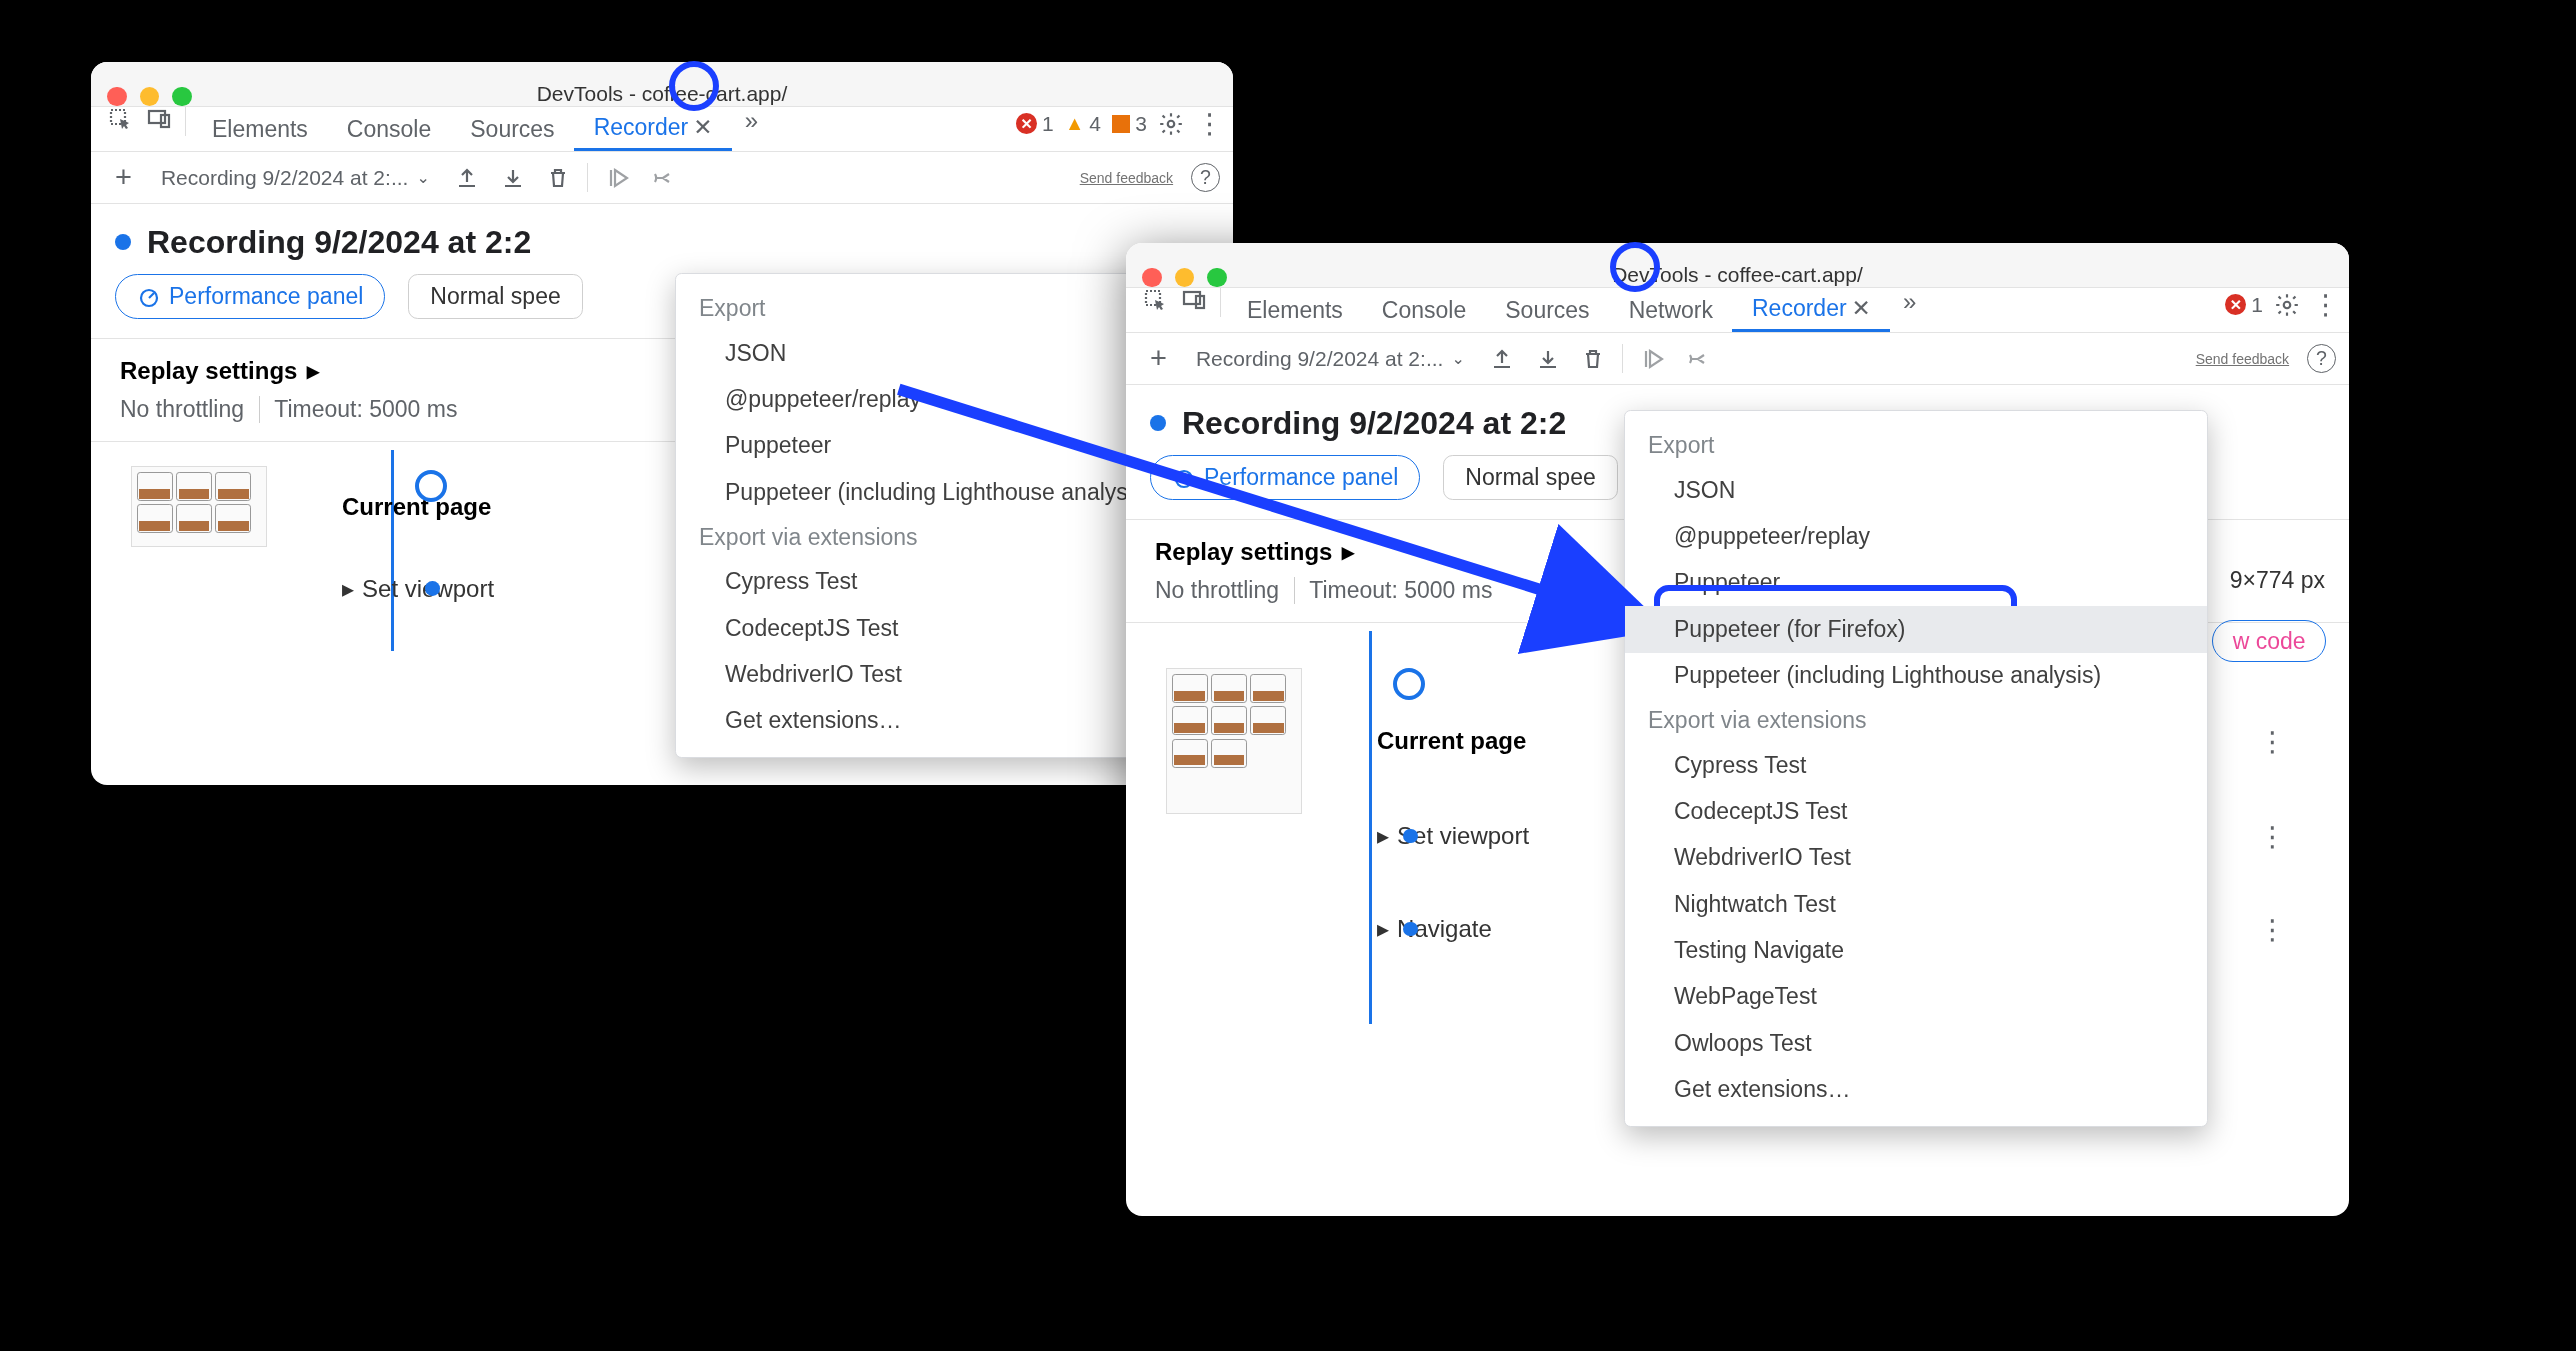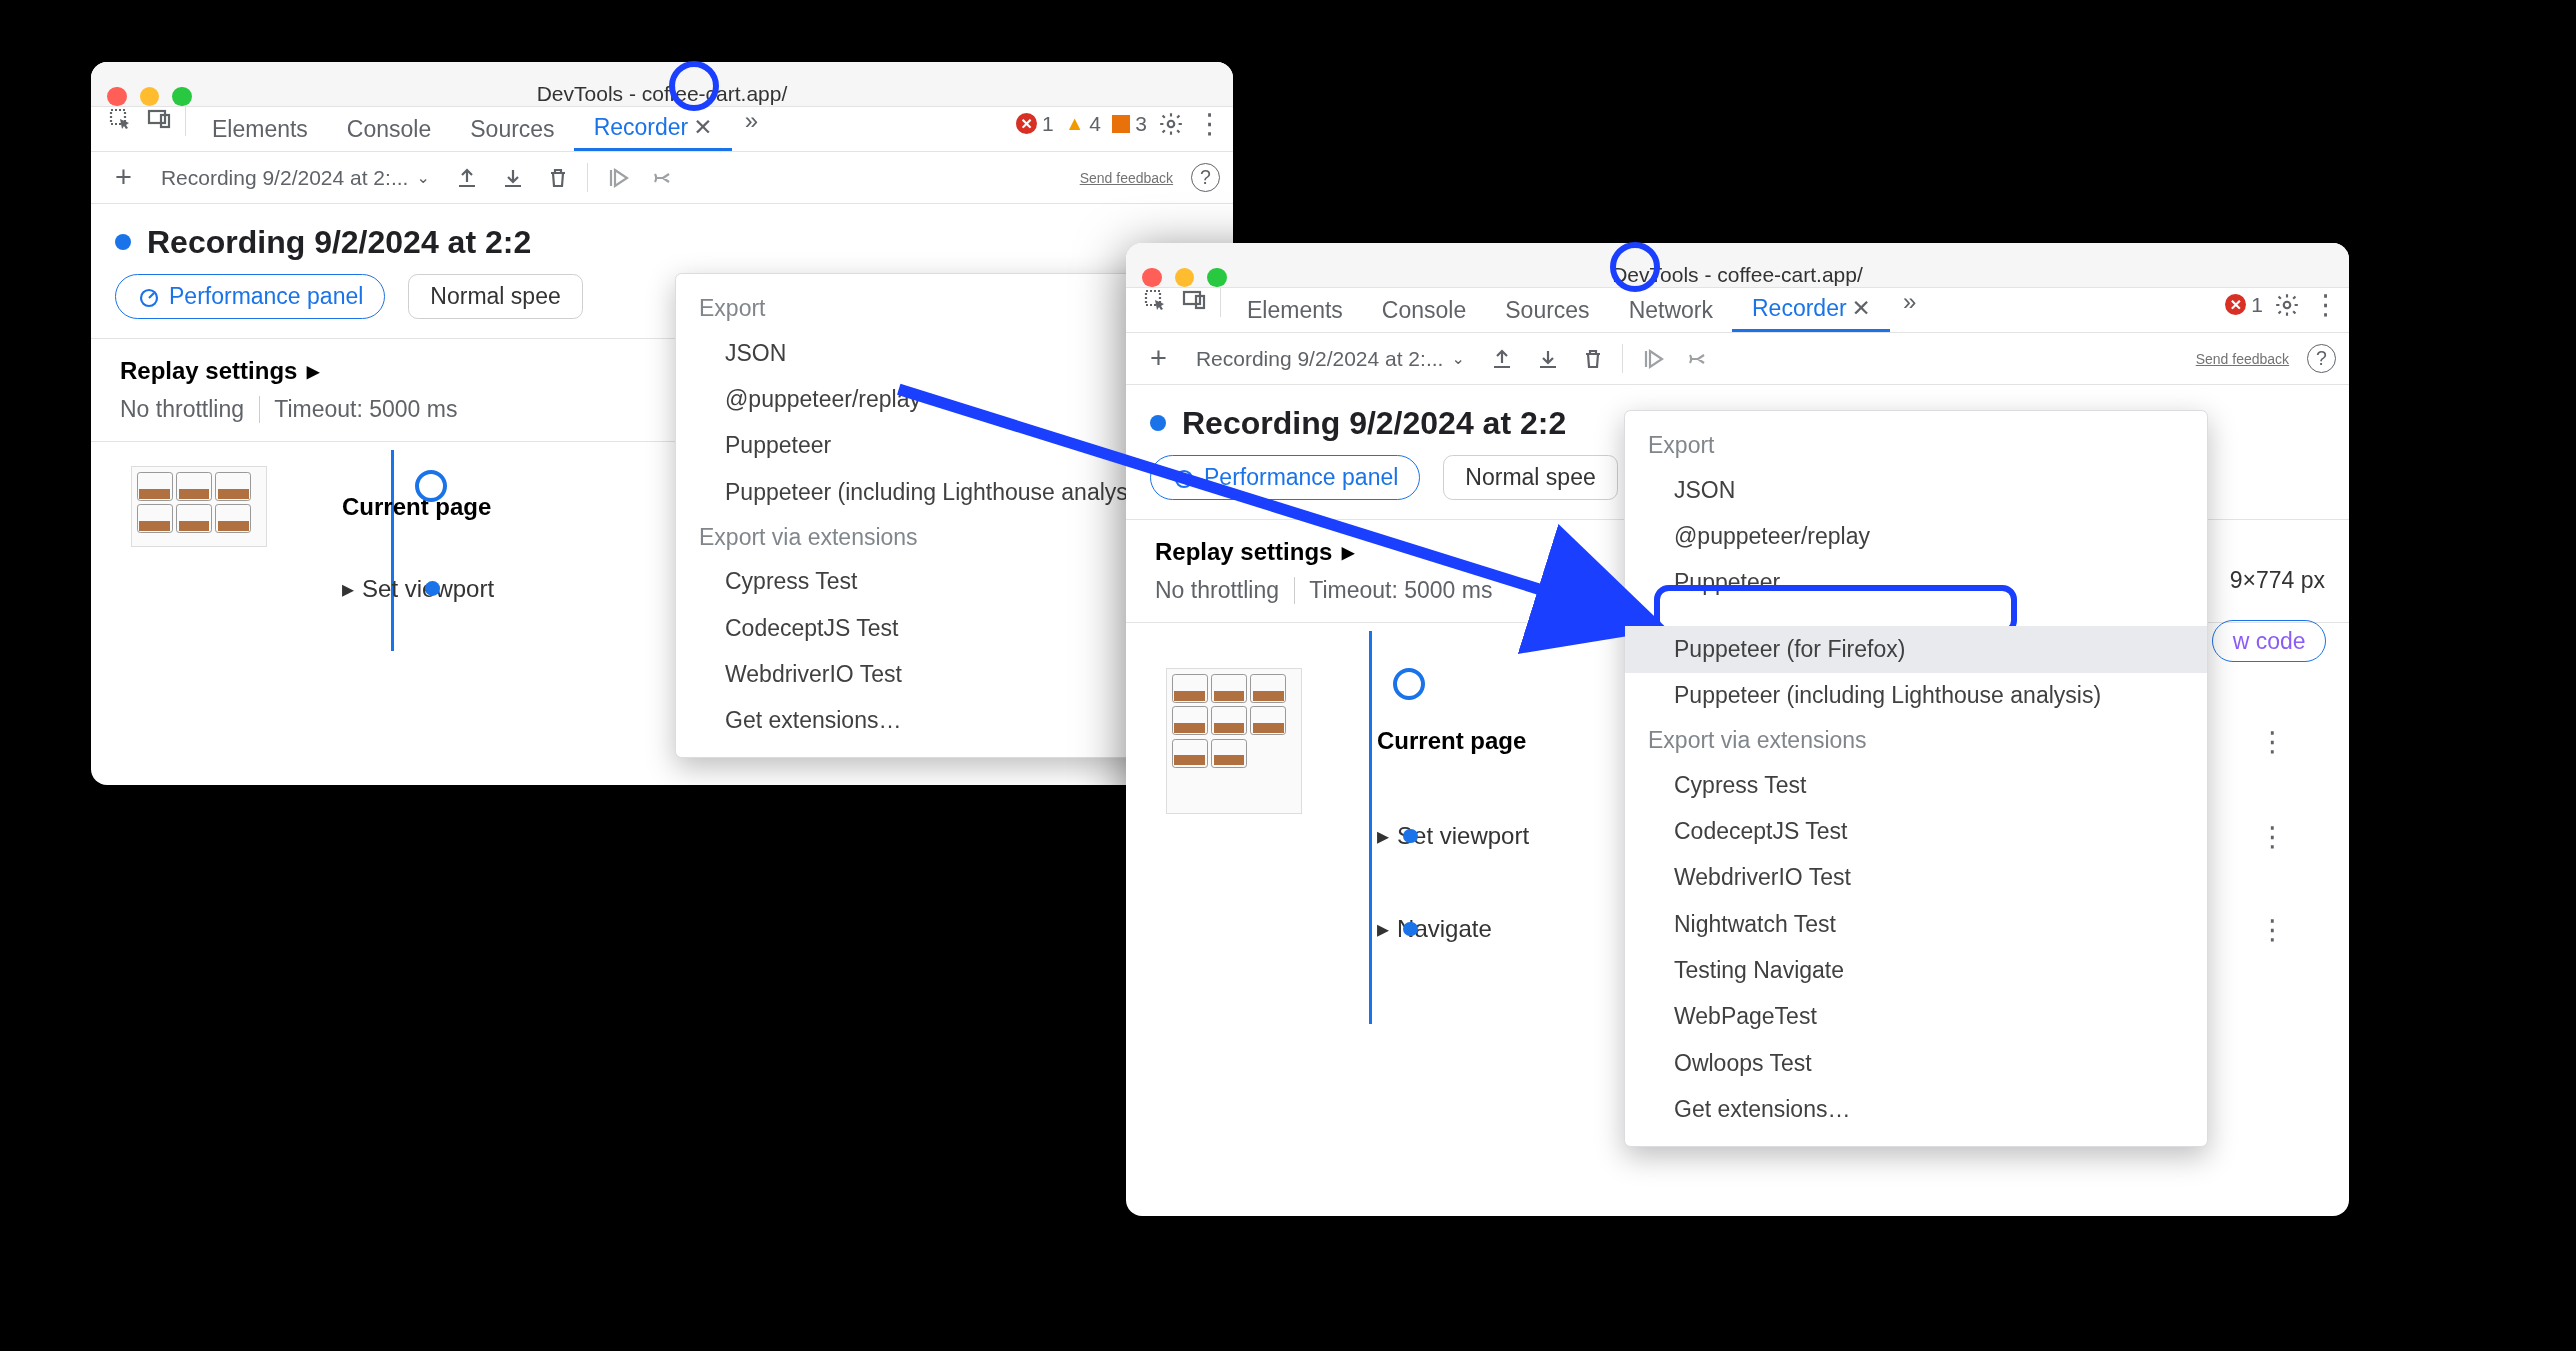--- a/index.html
+++ b/index.html
@@ -50,27 +50,27 @@
   .stepw1 .step-node { left: 290px; }
   .stepw2 .step-node { left: 234px; }
   .step-node.big { width: 32px; height: 32px; }
   .step-node.solid { background: #1a73e8; width: 14.6px; height: 14.6px; border: none; }
   .step-label { font-size: 24px; font-weight: 700; display: flex; align-items: center; gap: 8px; margin-left: 41px; }
   .step-label.light { font-weight: 400; color: #333; }
   .step .thumb-col { width: 138px; }
   .dropdown { position: absolute; background: #fff; border: 0.8px solid #dadce0; border-radius: 6.5px; box-shadow: 0 9.7px 29px rgba(0,0,0,0.25); padding: 13px 0; }
   .dropdown .section-label { color: #80868b; font-size: 23px; padding: 8px 23px; }
   .dropdown .item { font-size: 23px; color: #404040; padding: 9.7px 23px 9.7px 49px; cursor: pointer; white-space: nowrap; }
-  .dropdown .item.hover { background: #e8eaed; margin-top: 20px; }
+  .dropdown .item.hover { background: #e8eaed; }
   .dropdown .item.hl { position: relative; z-index: 1; }
   .arrow { position: absolute; pointer-events: none; }
   .svg-ico { width: 24px; height: 24px; fill: none; stroke: currentColor; stroke-width: 2.2; }
   .gear-ico { width: 26px; height: 26px; stroke: #5f6368; fill: none; stroke-width: 2; }
   .morebtn { font-size: 27.6px; color: #5f6368; }
-  .showcode { position: absolute; right: 23px; top: 0; border: 1.6px solid #1a73e8; color: #8b5cf6; border-radius: 32px; padding: 6.5px 19.5px; font-size: 23px; }
+  .showcode { position: absolute; right: 23px; top: 0; border: 1.6px solid #1a73e8; color: #ec4899; border-radius: 32px; padding: 6.5px 19.5px; font-size: 23px; }
   .dim-label { position: absolute; right: 24px; top: 0; font-size: 23px; color: #333; }
   .kebab { position: absolute; right: 23px; font-size: 27.6px; color: #5f6368; }
   .stepw2 .step { margin-bottom: 65px; }
 </style>
 </head>
 <body>
 
 <div class="window" style="left:91px; top:62px; width:1142px; height:723px;">
   <div class="titlebar">
     <div class="traffic">

